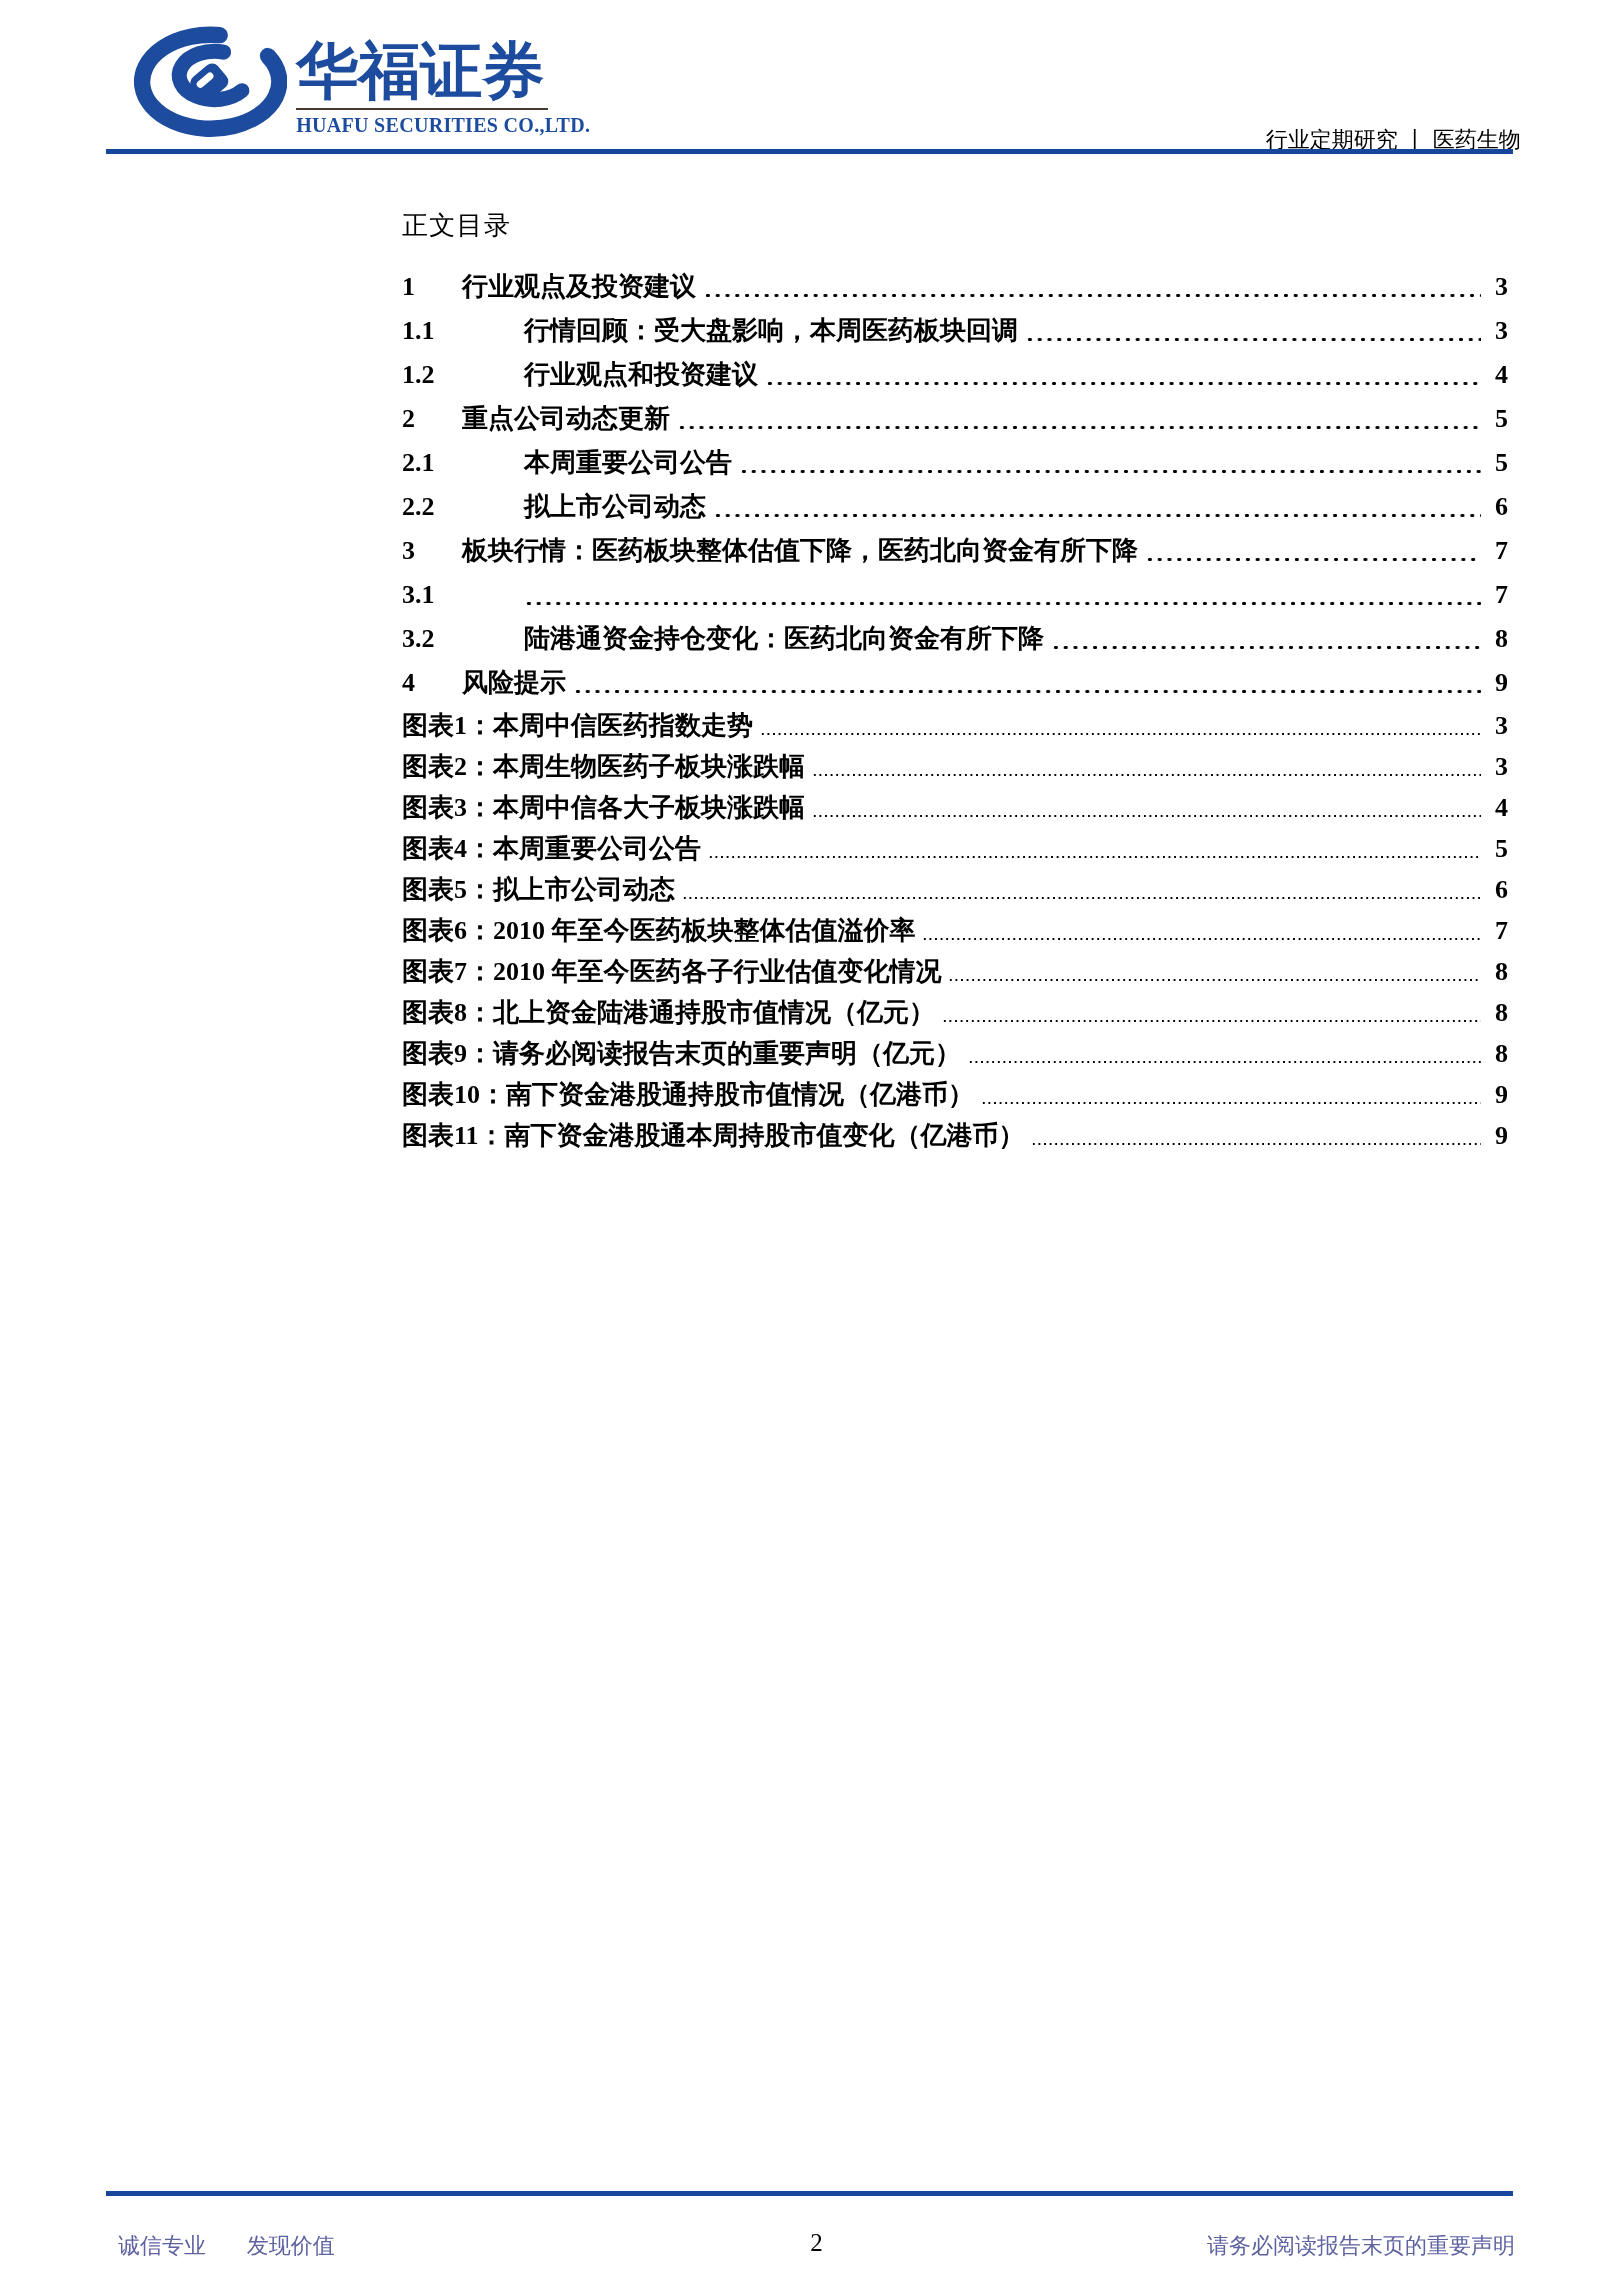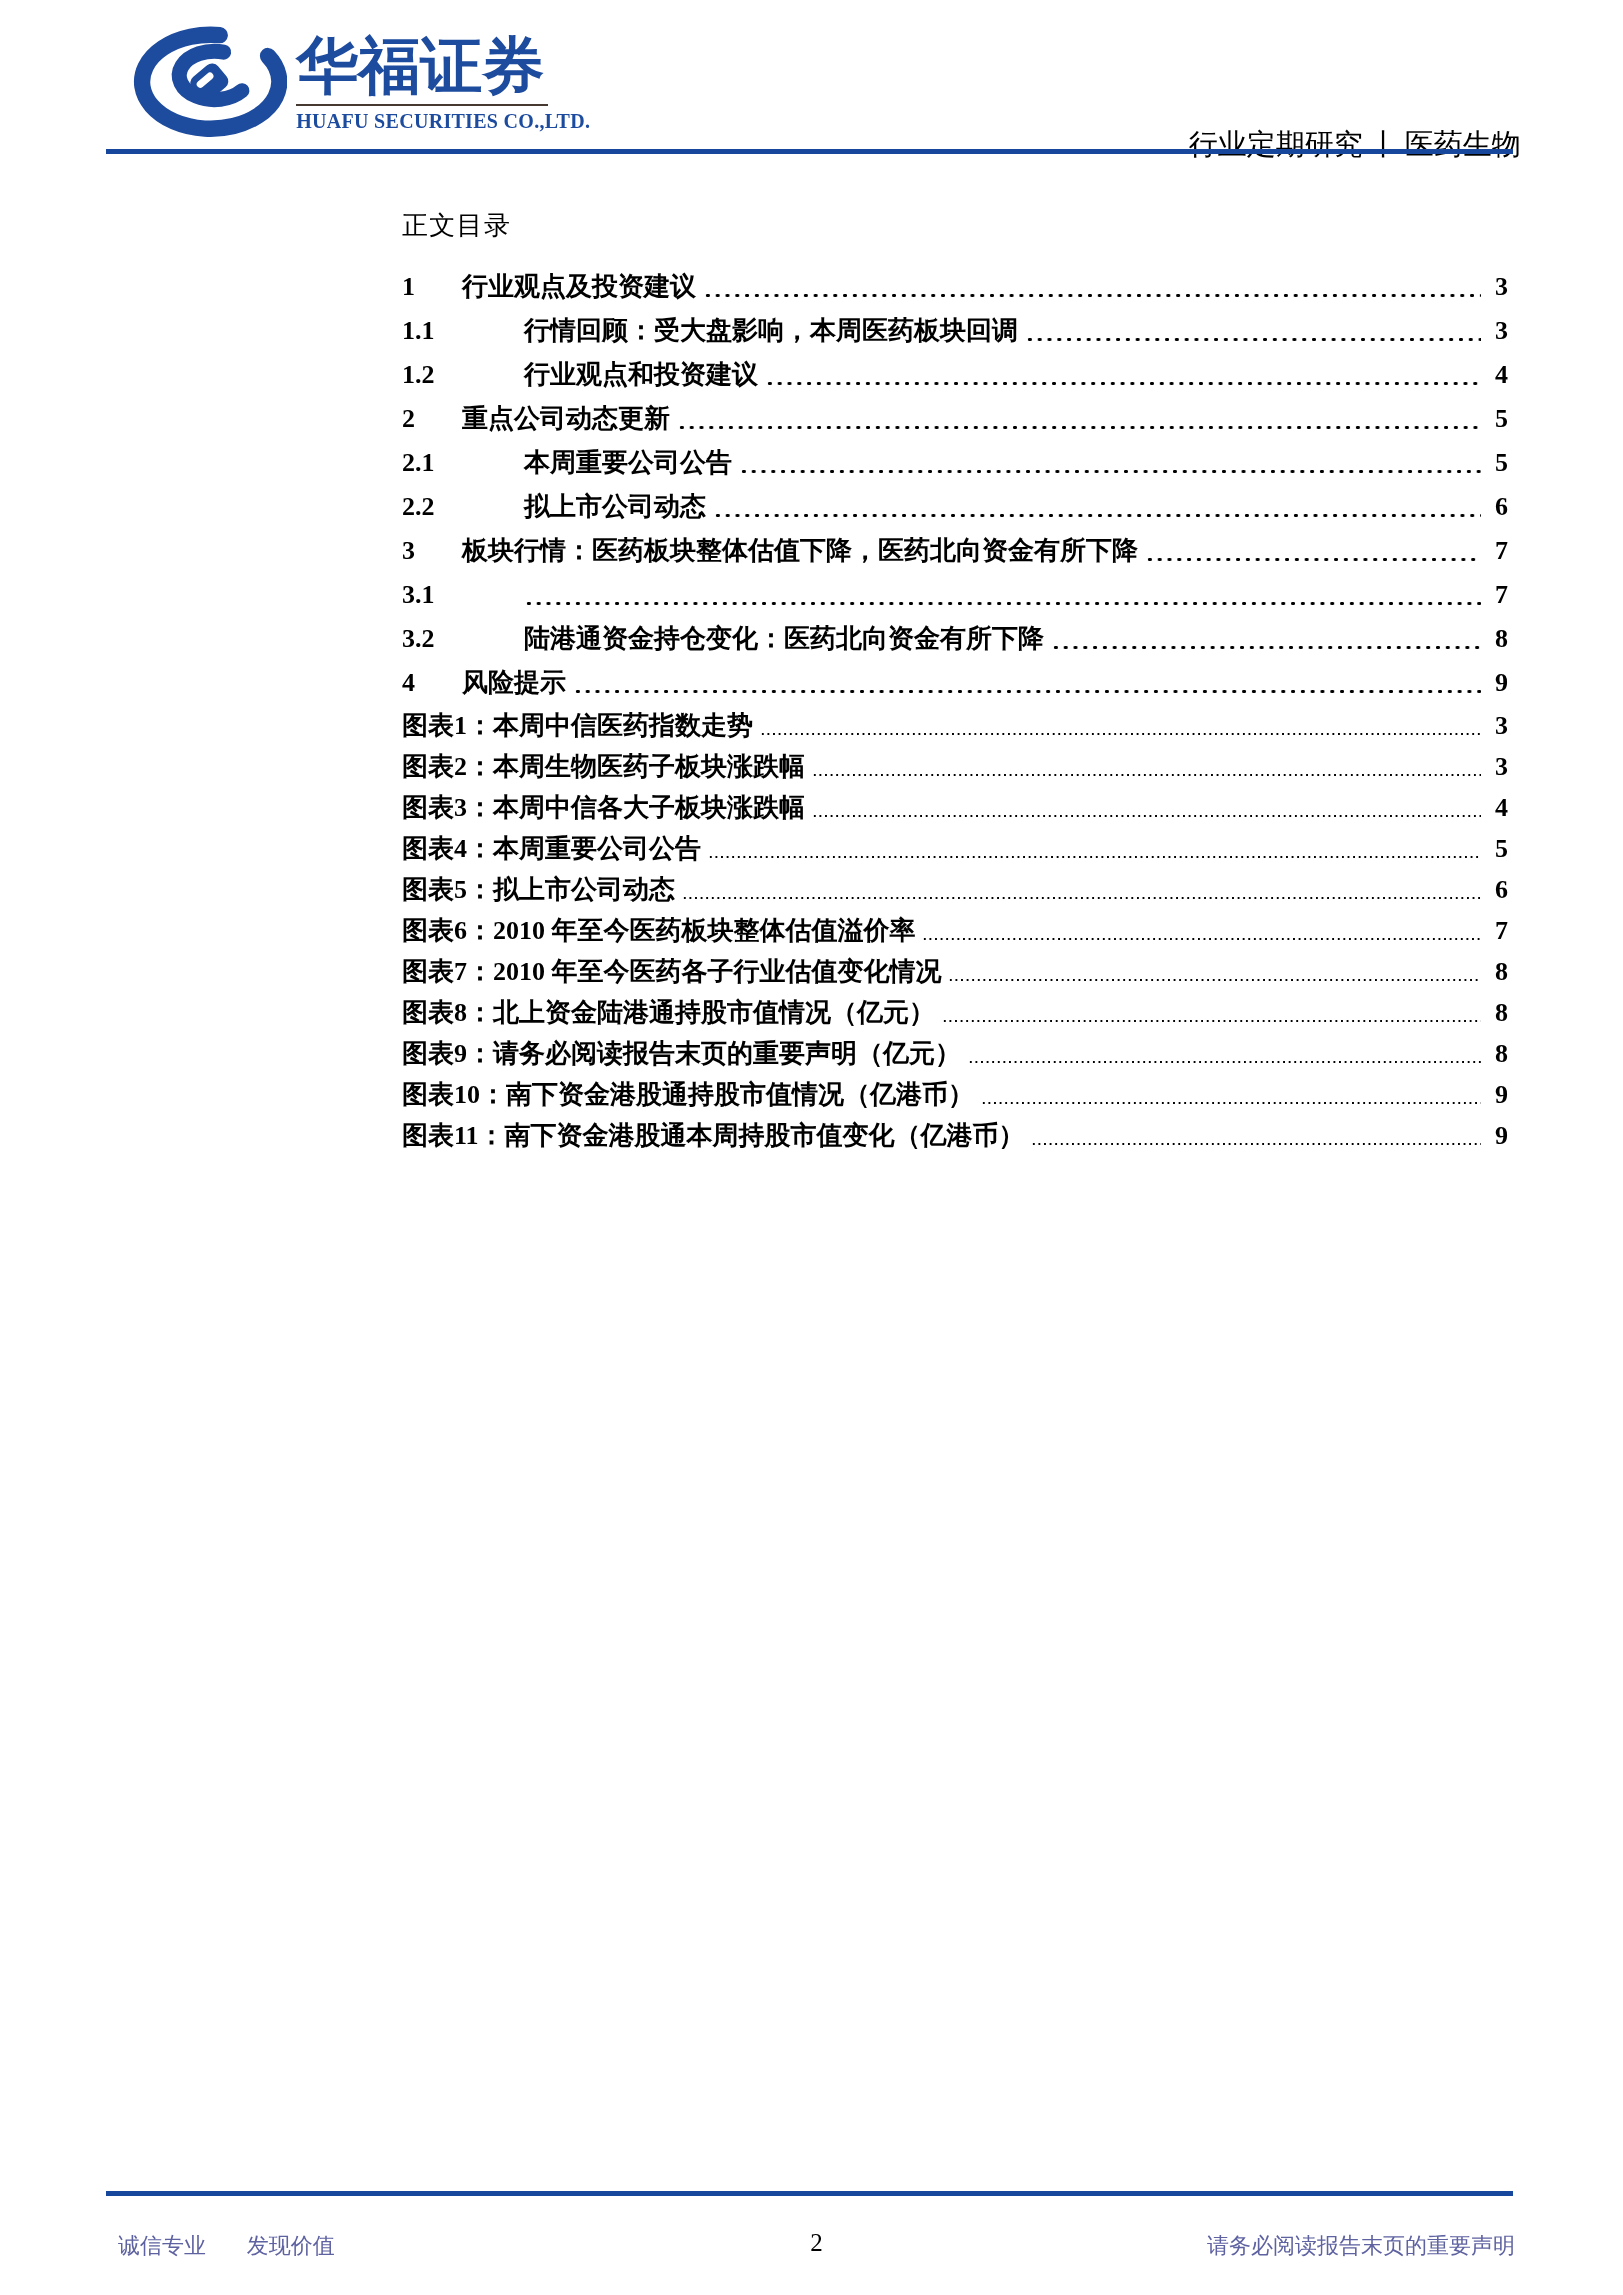--- a/index.html
+++ b/index.html
@@ -8,35 +8,35 @@
     position:relative;
     width:1623px; height:2295px;
     background:#ffffff;
     font-family:"Liberation Serif","DejaVu Serif",serif;
     color:#000;
     overflow:hidden;
   }
 
   
   .header { position:absolute; left:101px; right:101px; top:26px; height:124px; }
-  .logo { position:absolute; left:26px; top:0; display:flex; align-items:flex-start; }
+  .logo { position:absolute; left:26px; top:0; display:flex; align-items:flex-end; }
   .logo-icon { width:160px; height:111px; flex:none; }
   .logo-text { margin-left:9.2px; padding-top:9.2px; width:252px; }
   .brand-cn {
     font-size:62px; line-height:1.0; color:#1d4b9e;
     font-weight:700; letter-spacing:0; white-space:nowrap;
   }
   .brand-divider { border-top:2.6px solid #463931; margin-top:6.5px; }
   .brand-en {
     margin-top:3.9px; font-size:20px; font-weight:600; color:#1d4b9e;
     letter-spacing:0.3px; white-space:nowrap;
   }
   .header-meta {
     position:absolute; right:1.3px; top:99px;
-    font-size:29px; color:#000; white-space:nowrap; font-weight:500;
+    font-size:22px; color:#000; white-space:nowrap; font-weight:500;
   }
   .header-meta .sep { padding:0 6.5px; }
   .header-rule { position:absolute; left:106px; top:149px; width:1407px; height:4.6px; background:#17479d; }
 
   
   .main { position:absolute; left:402px; top:208px; width:1106px; }
   .section-title { font-size:26px; font-weight:400; letter-spacing:1.3px; }
   .toc-title { margin-bottom:22px; }
   .fig-title { margin-top:37px; margin-bottom:23.6px; }
 

